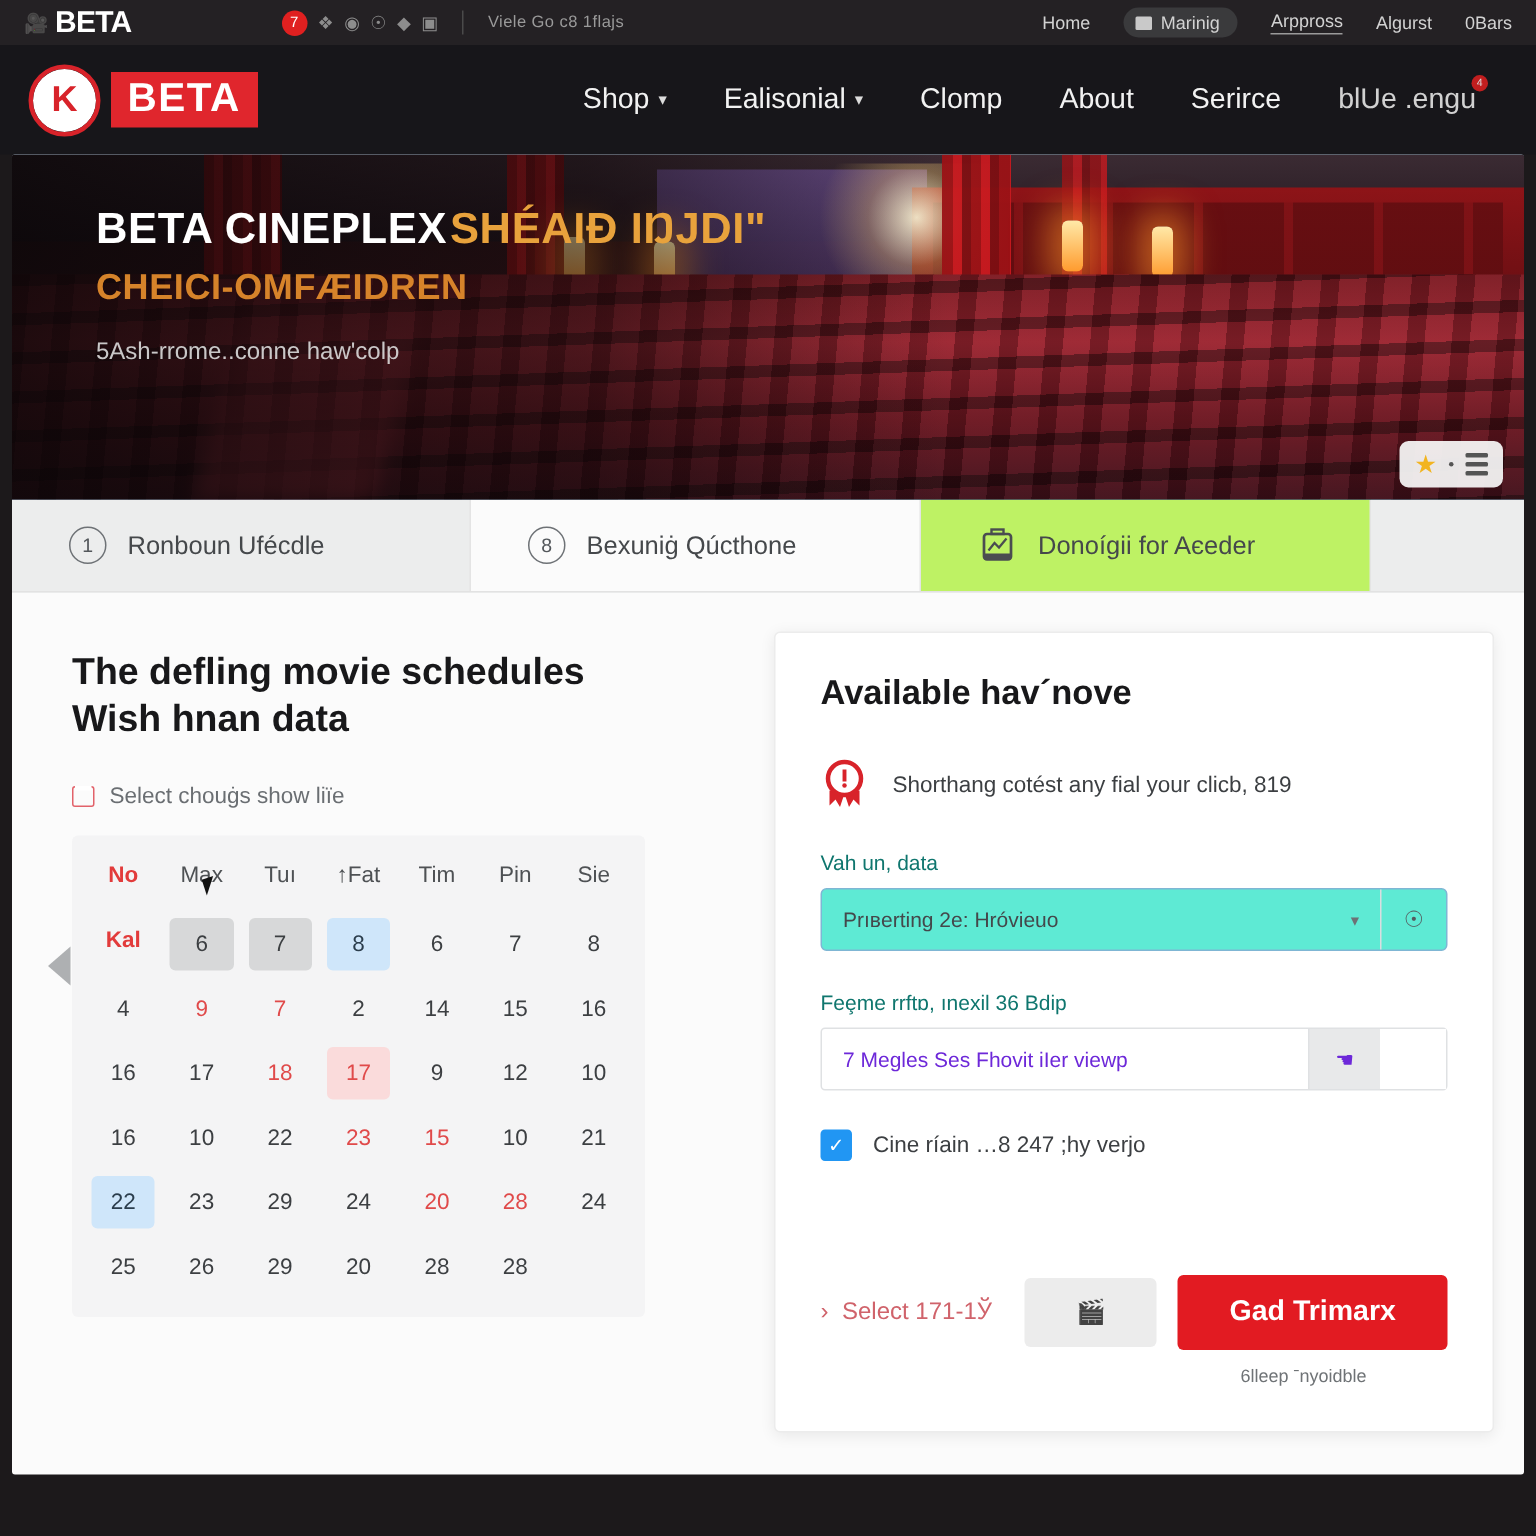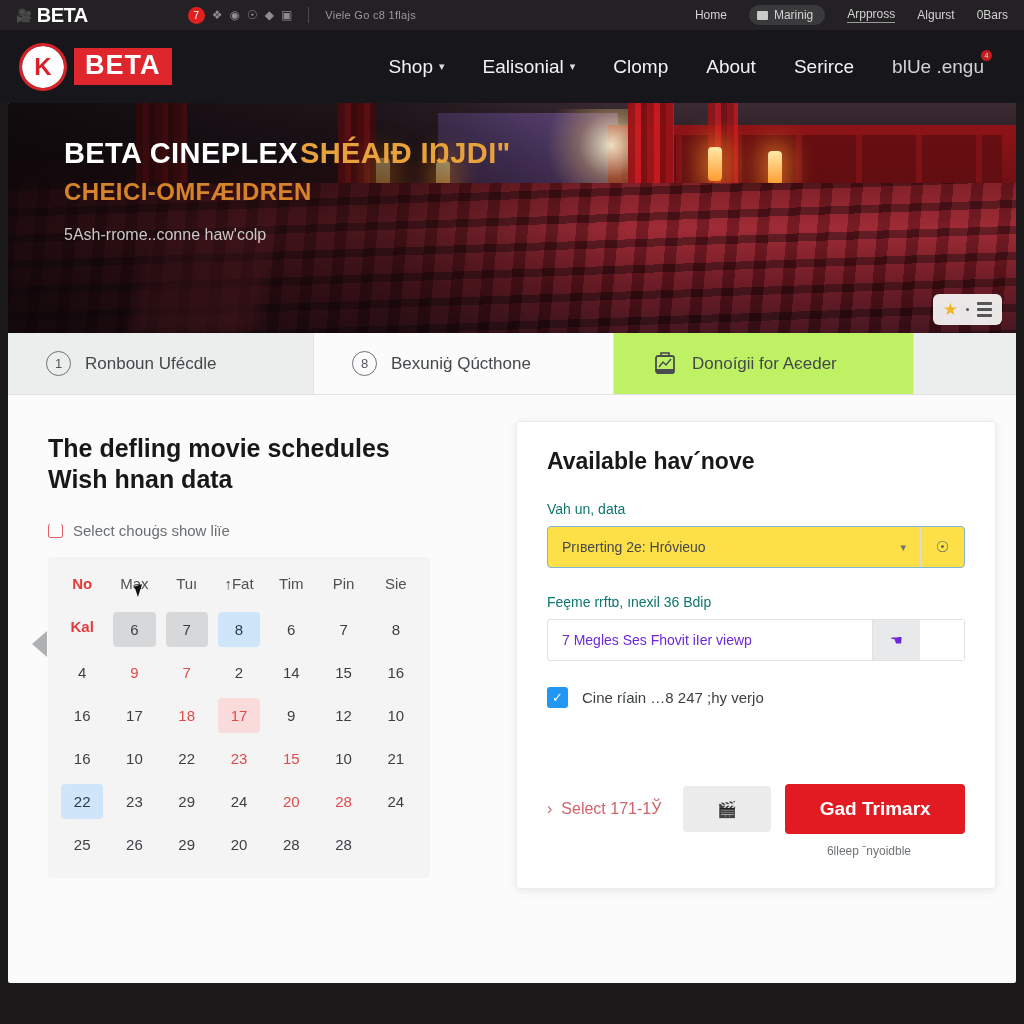--- a/index.html
+++ b/index.html
@@ -266,21 +266,21 @@
   .alert-row { display: flex; align-items: center; gap: 16px; margin-top: 30px; }
   .alert-badge { width: 32px; height: 36px; flex: none; }
   .alert-text { font-size: 15px; color: #3c3f42; }
 
   .field { margin-top: 26px; }
   .field-label { font-size: 14px; color: #0f766e; margin-bottom: 9px; }
   .select-box {
     height: 42px; border: 1.4px solid #7fb6d4; border-radius: 4px;
     display: flex; align-items: center;
     padding-left: 14px; font-size: 14px; color: #44484b;
-    background: #fde047;
+    background: #5eead4;
   }
   .select-caret { margin-left: auto; color: #6d7175; font-size: 11px; padding-right: 14px; }
   .select-addon {
     width: 44px; height: 100%;
     border-left: 1px solid #d9dde0;
     display: flex; align-items: center; justify-content: center;
     color: #555a5e; font-size: 15px;
   }
   .input-box {
     height: 42px; border: 1px solid #dfe1e3; border-radius: 3px;
@@ -521,20 +521,32 @@
           <div class="cal-cell">28</div>
           <div class="cal-cell">28</div>
         </div>
       </div>
     </div>
 
     <div class="right-col">
       <div class="panel">
         <div class="panel-title">Available hav´nove</div>
 
+        <div class="alert-row">
+          <span class="alert-badge">
+            <svg viewBox="0 0 32 36" width="32" height="36">
+              <path d="M6 22 L6 32 L10 28 L13 33 L16 24 Z" fill="#d8232a"></path>
+              <path d="M26 22 L26 32 L22 28 L19 33 L16 24 Z" fill="#d8232a"></path>
+              <circle cx="16" cy="14" r="11" fill="#fff" stroke="#d8232a" stroke-width="3"></circle>
+              <rect x="14.7" y="8" width="2.6" height="8" fill="#d8232a"></rect>
+              <circle cx="16" cy="18.6" r="1.5" fill="#d8232a"></circle>
+            </svg>
+          </span>
+          <span class="alert-text">Shorthang cotést any fial your clicb, 819</span>
+        </div>
 
         <div class="field">
           <div class="field-label">Vah un, data</div>
           <div class="select-box">
             <span>Prıвerting 2e: Hróvieuo</span>
             <span class="select-caret">▾</span>
             <span class="select-addon">☉</span>
           </div>
         </div>
 

